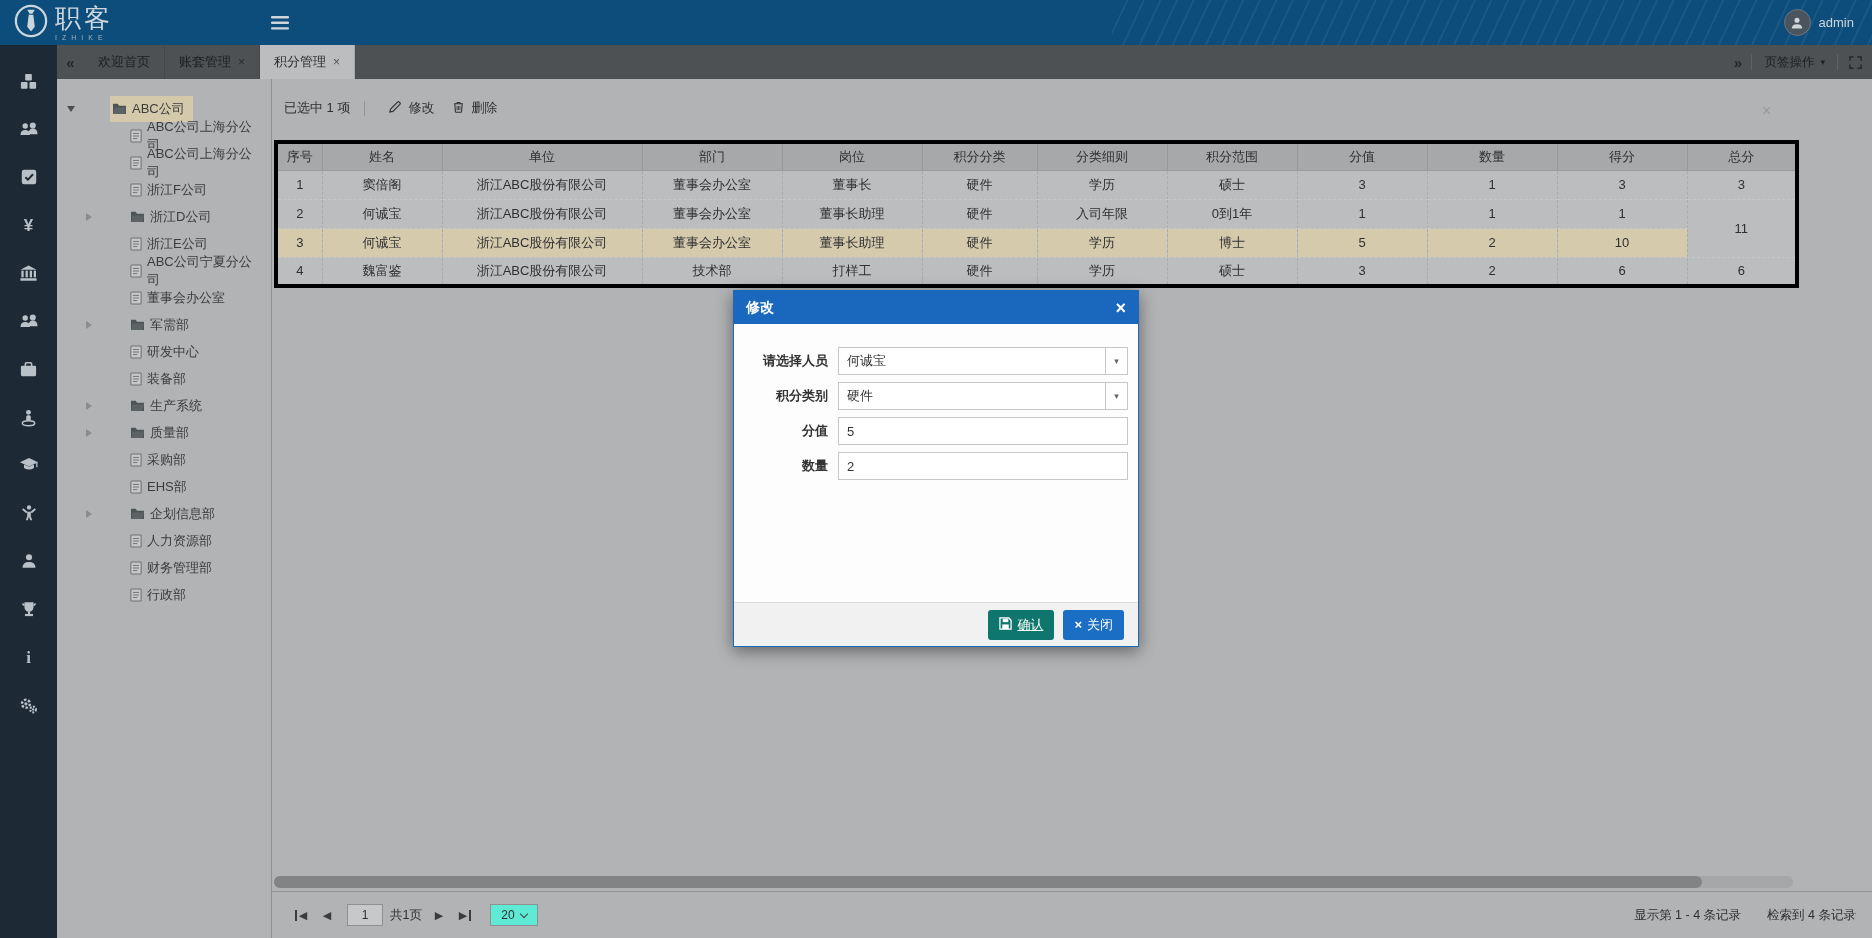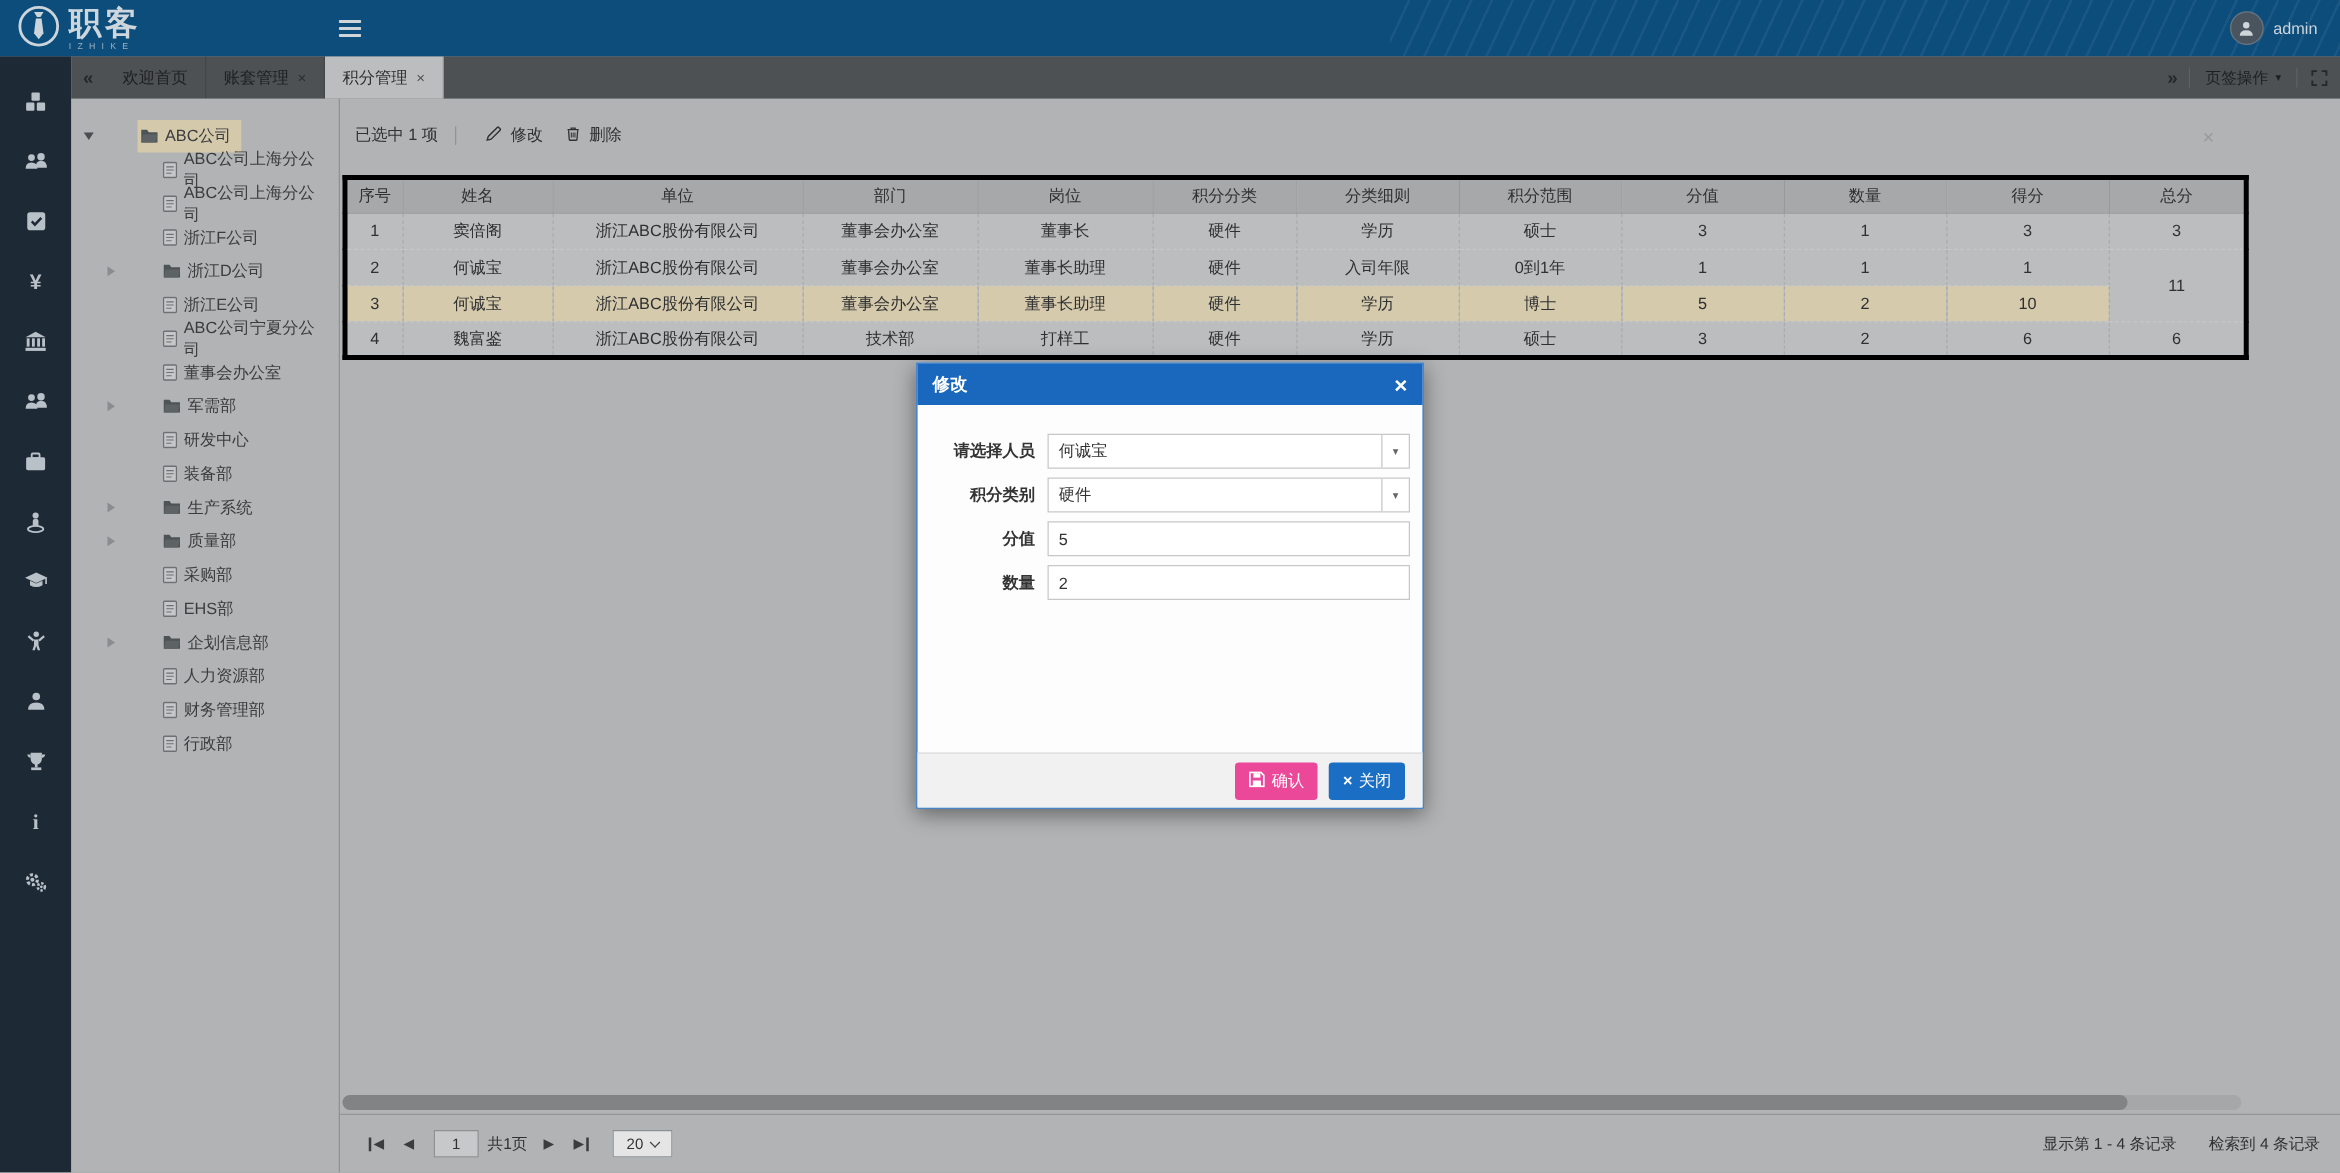--- a/index.html
+++ b/index.html
@@ -9,21 +9,21 @@
     font-family:"Liberation Sans","DejaVu Sans",sans-serif;
     background:#a9abac; font-size:13px; color:#2f3132;
   }
   
   .header { position:absolute; left:0; top:0; width:1872px; height:45px;
     background:#0d4d7c; display:flex; align-items:center; z-index:5; }
   .header::after { content:""; position:absolute; right:0; top:0; width:760px; height:45px;
     background:repeating-linear-gradient(115deg, transparent 0 13px, rgba(255,255,255,0.055) 13px 15px); pointer-events:none; }
   .brand { display:flex; align-items:center; margin-left:14px; gap:7px; }
   .brand-txt { display:flex; flex-direction:column; line-height:1; }
-  .brand-name { font-size:26px; font-weight:bold; color:#ccd6dc; letter-spacing:3px; }
+  .brand-name { font-size:26px; font-weight:normal; color:#ccd6dc; letter-spacing:3px; }
   .brand-sub { font-size:7px; letter-spacing:5px; color:#9db1bd; margin-top:3px; }
   .hamburger { margin-left:150px; width:34px; height:30px; display:flex; align-items:center; justify-content:center; cursor:pointer; }
   .admin-box { margin-left:auto; margin-right:18px; display:flex; align-items:center; gap:8px; z-index:6; }
   .avatar { width:27px; height:27px; border-radius:50%; background:#49545f; display:flex; align-items:center; justify-content:center; border:1px solid #6b7680; }
   .admin-name { color:#ccd5db; font-size:13px; }
   
   .rail { position:absolute; left:0; top:45px; width:57px; height:893px; background:#1e2936;
     display:flex; flex-direction:column; align-items:center; padding-top:26px; gap:28px; }
   .rail-icon { width:20px; height:20px; display:flex; align-items:center; justify-content:center; cursor:pointer; }
   .rail-glyph { color:#b9c1c8; font-size:17px; font-weight:bold; line-height:1; }
@@ -75,21 +75,21 @@
   .pager { position:absolute; left:0; top:812px; width:1600px; height:47px; border-top:1px solid #939597;
     background:#b1b3b4; display:flex; align-items:center; padding:0 16px; }
   .pg { min-width:20px; display:flex; align-items:center; justify-content:center; color:#3a3c3d;
     font-size:11px; cursor:pointer; margin:0 3px; }
   .pg .tri { line-height:1; }
   .pg.first .tri { border-left:2px solid #3a3c3d; padding-left:2px; }
   .pg.last .tri { border-right:2px solid #3a3c3d; padding-right:2px; }
   .pg-input { width:36px; height:22px; text-align:center; background:#c7c8c9; border:1px solid #8e9092;
     font-size:12px; color:#2f3132; margin:0 7px; font-family:inherit; }
   .pg-label { font-size:12.5px; margin-right:4px; }
-  .size-select { width:48px; height:22px; background:#e5e5e5; border:1px solid #8e9092; margin-left:12px;
+  .size-select { width:48px; height:22px; background:#5eead4; border:1px solid #8e9092; margin-left:12px;
     display:flex; align-items:center; justify-content:center; gap:6px; font-size:12px; cursor:pointer; }
   .chev { width:6px; height:6px; border-right:1.6px solid #444; border-bottom:1.6px solid #444;
     transform:rotate(45deg); margin-top:-3px; }
   .pager-right { margin-left:auto; display:flex; gap:26px; font-size:12.5px; color:#2f3132; }
   
   .modal { position:absolute; left:733px; top:290px; width:406px; height:357px; background:#fdfdfd;
     border:1px solid #1a67be; box-shadow:0 4px 16px rgba(0,0,0,0.45); z-index:10; }
   .modal-header { height:33px; background:#1a67be; display:flex; align-items:center; padding:0 12px; }
   .modal-title { color:#fff; font-size:14px; font-weight:bold; }
   .modal-x { margin-left:auto; color:#fff; font-size:18px; font-weight:bold; cursor:pointer; line-height:1; }
@@ -102,21 +102,21 @@
   .combo-arrow { position:absolute; right:0; top:0; width:22px; height:100%; border-left:1px solid #c5c7c9;
     display:flex; align-items:center; justify-content:center; color:#666; font-size:9px; cursor:pointer; }
   .sel-chev { position:absolute; right:9px; top:11px; width:6px; height:6px;
     border-right:1.7px solid #555; border-bottom:1.7px solid #555; transform:rotate(45deg); }
   .form-field input { width:100%; height:100%; border:none; outline:none; background:transparent;
     font-size:13px; color:#333; font-family:inherit; padding:0; }
   .modal-footer { position:absolute; left:0; bottom:0; width:100%; height:44px; background:#f1f1f1;
     border-top:1px solid #dcdcdc; display:flex; align-items:center; justify-content:flex-end; gap:9px; padding-right:14px; }
   .btn { display:flex; align-items:center; gap:5px; border-radius:3px; color:#fff; font-size:13px;
     padding:6px 11px; cursor:pointer; border:none; font-family:inherit; }
-  .btn-confirm { background:#ec4899; }
+  .btn-confirm { background:#0f766e;text-decoration:underline; }
   .btn-closedlg { background:#1a6ec3; }
 </style>
 </head>
 <body>
 
 <div class="header">
   <div class="brand">
     <span>
       <svg viewBox="0 0 36 36" width="34" height="34">
           <circle cx="18" cy="18" r="16" fill="none" stroke="#ccd5db" stroke-width="2.4"></circle>

